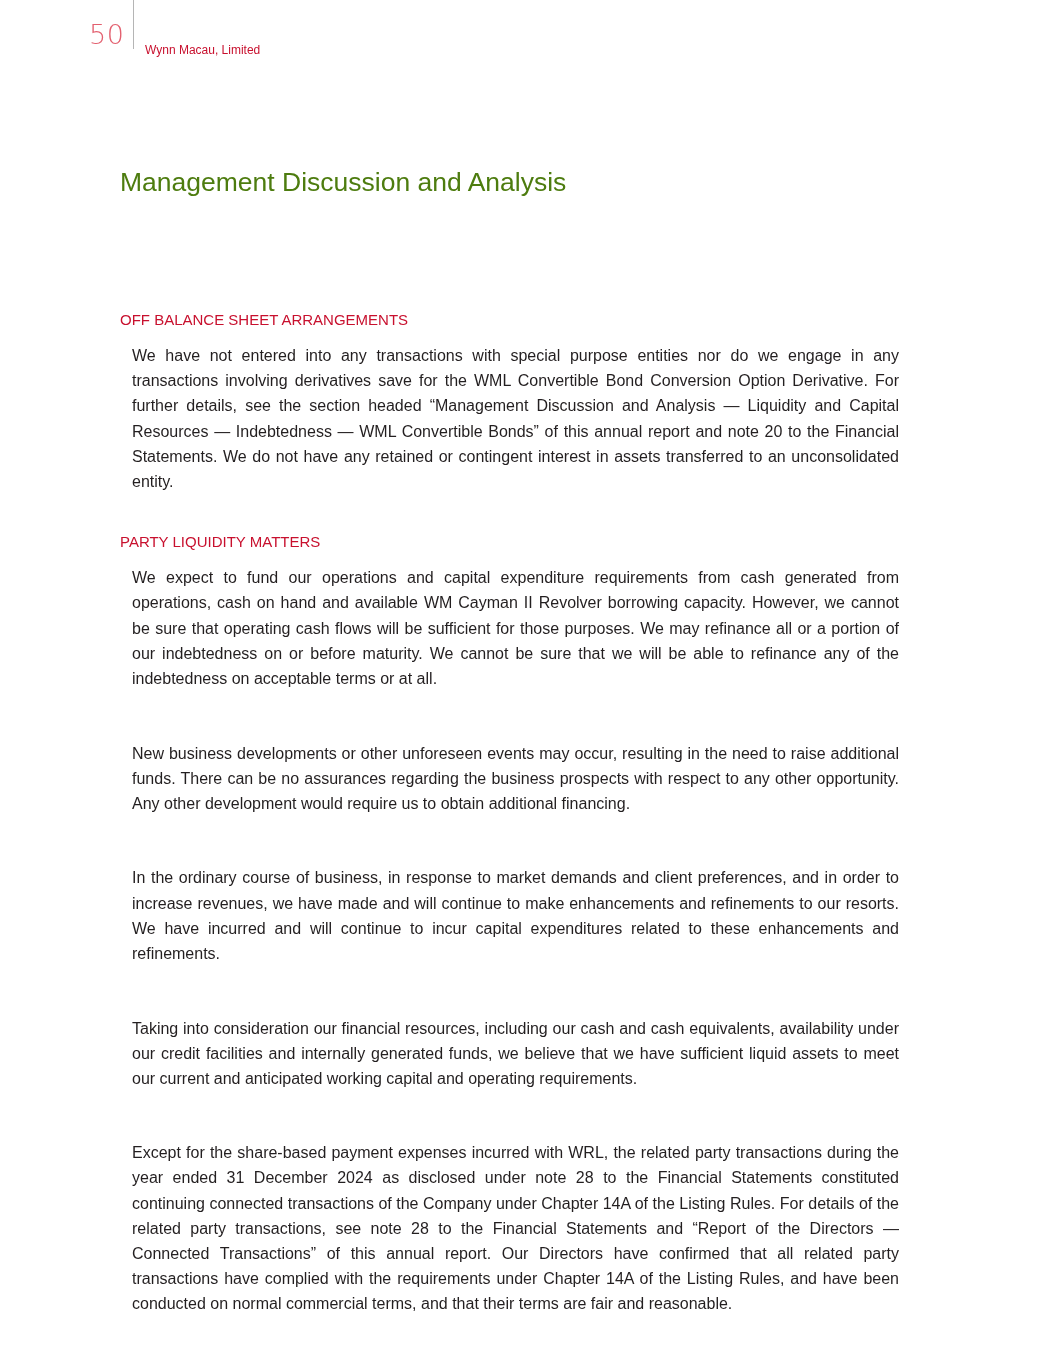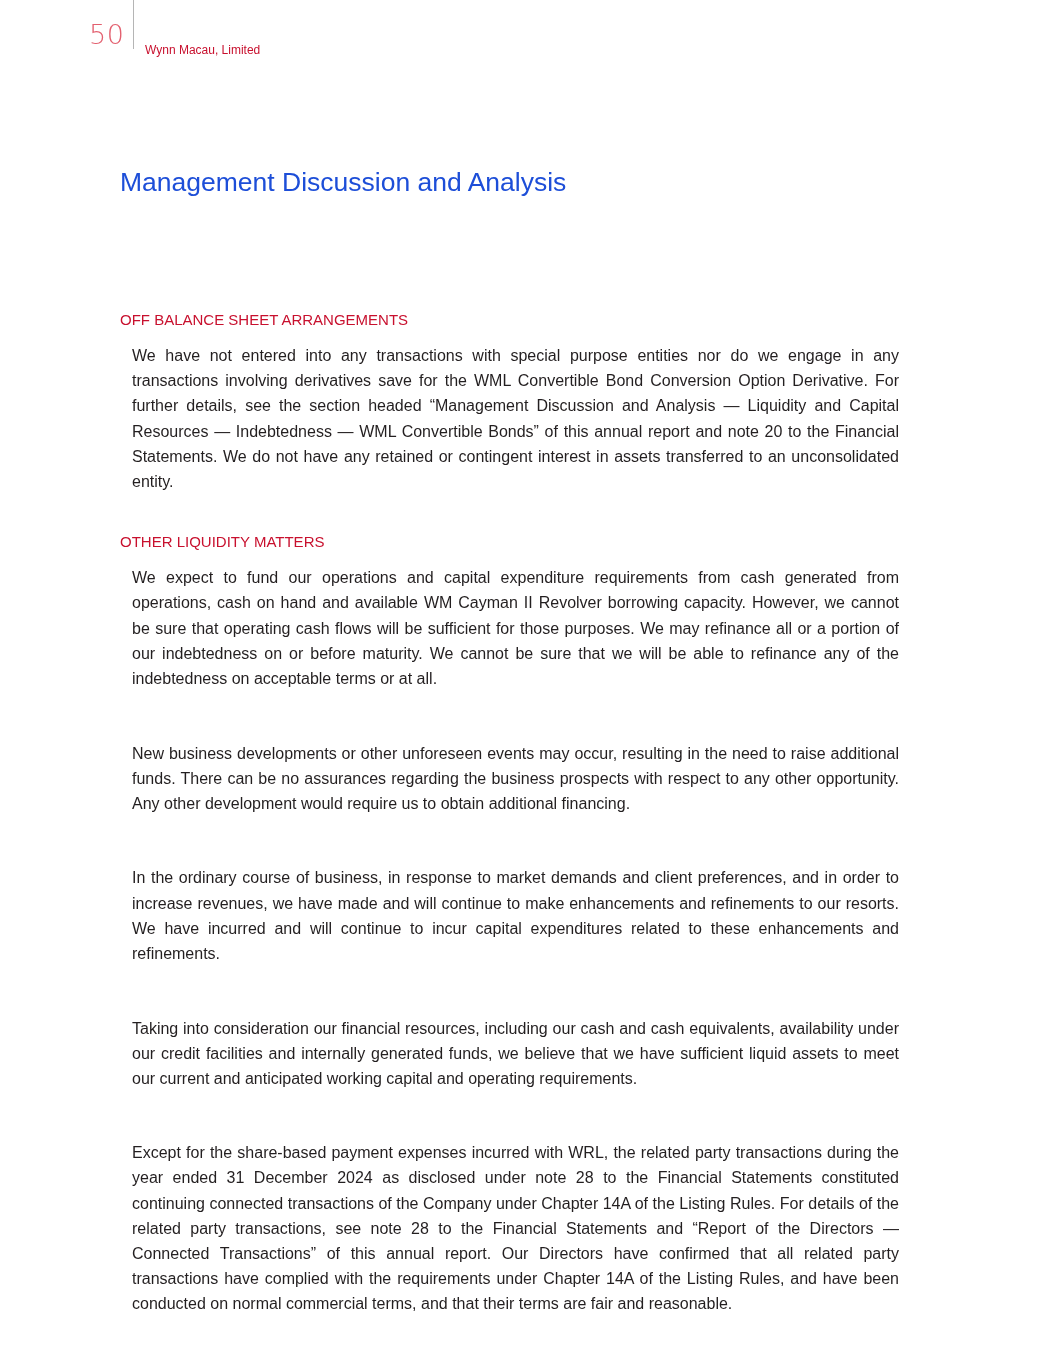--- a/index.html
+++ b/index.html
@@ -2,21 +2,21 @@
 <html><head>
   <meta charset="utf-8">
   <style>
     html, body { margin: 0; padding: 0; background: #ffffff; }
     body { width: 1055px; height: 1365px; position: relative; overflow: hidden;
            font-family: "Liberation Sans", sans-serif; color: #231f20; }
     .page-num { position: absolute; left: 89px; top: 20px; font-size: 27px; color: #e3606f;
                 font-family: "DejaVu Sans", sans-serif; font-weight: 300; letter-spacing: 0.5px; line-height: 30px; }
     .header-rule { position: absolute; left: 133px; top: 0; width: 1px; height: 49px; background: #b5b5b5; }
     .company { position: absolute; left: 145px; top: 35px; font-size: 12px; color: #c8102e; line-height: 14px; margin-top: 8px; }
-    .page-title { position: absolute; left: 120px; top: 166px; font-size: 26.5px; color: #1d4ed8; line-height: 32px; margin: 0; font-weight: normal; }
+    .page-title { position: absolute; left: 120px; top: 166px; font-size: 26.5px; color: #4d7c0f; line-height: 32px; margin: 0; font-weight: normal; }
     .content { position: absolute; left: 120px; top: 309px; width: 791px; }
     .section-heading { font-size: 15px; color: #c8102e; line-height: 22px; margin: 0 0 5px 0; font-weight: normal; }
     .para { font-size: 16px; line-height: 25.2px; text-align: justify; margin: 12px; color: #231f20; }
     .gap-section { height: 25px; }
     .gap-para { height: 25.3px; }
   </style>
 </head>
 <body>
 
 <div>
@@ -29,21 +29,21 @@
 
 <div class="content">
   <section>
     <h2 class="section-heading">OFF BALANCE SHEET ARRANGEMENTS</h2>
     <p class="para">We have not entered into any transactions with special purpose entities nor do we engage in any transactions involving derivatives save for the WML Convertible Bond Conversion Option Derivative. For further details, see the section headed “Management Discussion and Analysis — Liquidity and Capital Resources — Indebtedness — WML Convertible Bonds” of this annual report and note 20 to the Financial Statements. We do not have any retained or contingent interest in assets transferred to an unconsolidated entity.</p>
   </section>
 
   <div class="gap-section"></div>
 
   <section>
-    <h2 class="section-heading">OTHER LIQUIDITY MATTERS</h2>
+    <h2 class="section-heading">PARTY LIQUIDITY MATTERS</h2>
     <p class="para">We expect to fund our operations and capital expenditure requirements from cash generated from operations, cash on hand and available WM Cayman II Revolver borrowing capacity. However, we cannot be sure that operating cash flows will be sufficient for those purposes. We may refinance all or a portion of our indebtedness on or before maturity. We cannot be sure that we will be able to refinance any of the indebtedness on acceptable terms or at all.</p>
     <div class="gap-para"></div>
     <p class="para">New business developments or other unforeseen events may occur, resulting in the need to raise additional funds. There can be no assurances regarding the business prospects with respect to any other opportunity. Any other development would require us to obtain additional financing.</p>
     <div class="gap-para"></div>
     <p class="para">In the ordinary course of business, in response to market demands and client preferences, and in order to increase revenues, we have made and will continue to make enhancements and refinements to our resorts. We have incurred and will continue to incur capital expenditures related to these enhancements and refinements.</p>
     <div class="gap-para"></div>
     <p class="para">Taking into consideration our financial resources, including our cash and cash equivalents, availability under our credit facilities and internally generated funds, we believe that we have sufficient liquid assets to meet our current and anticipated working capital and operating requirements.</p>
   </section>
 
   <div class="gap-section"></div>

